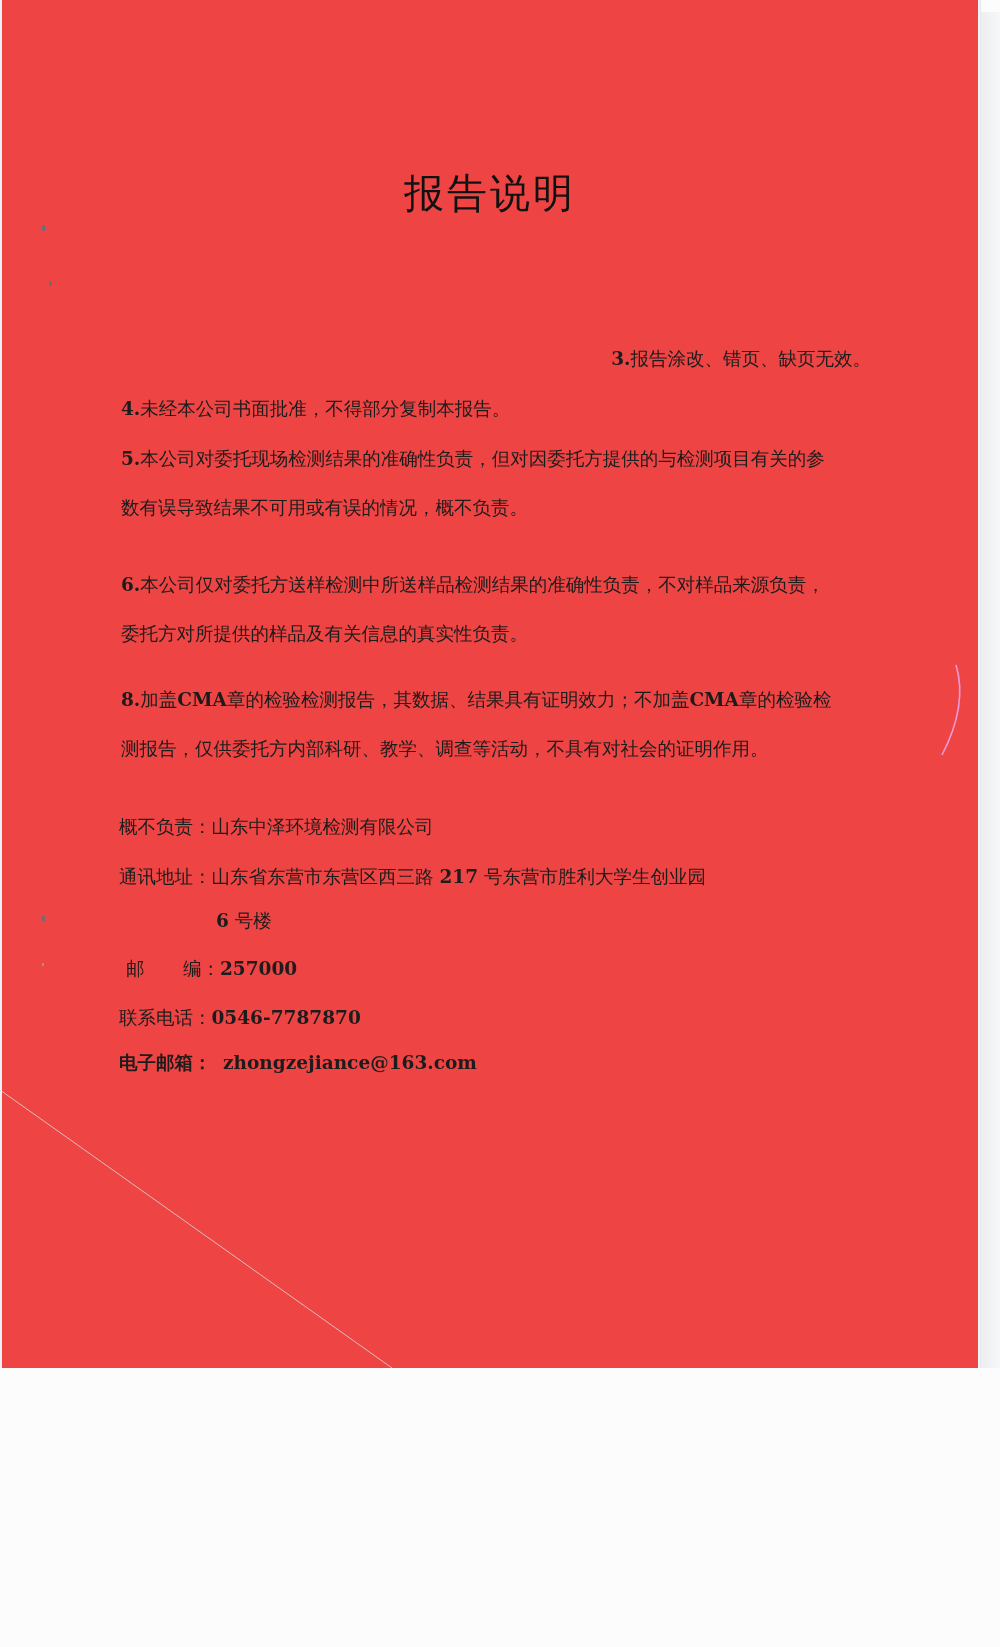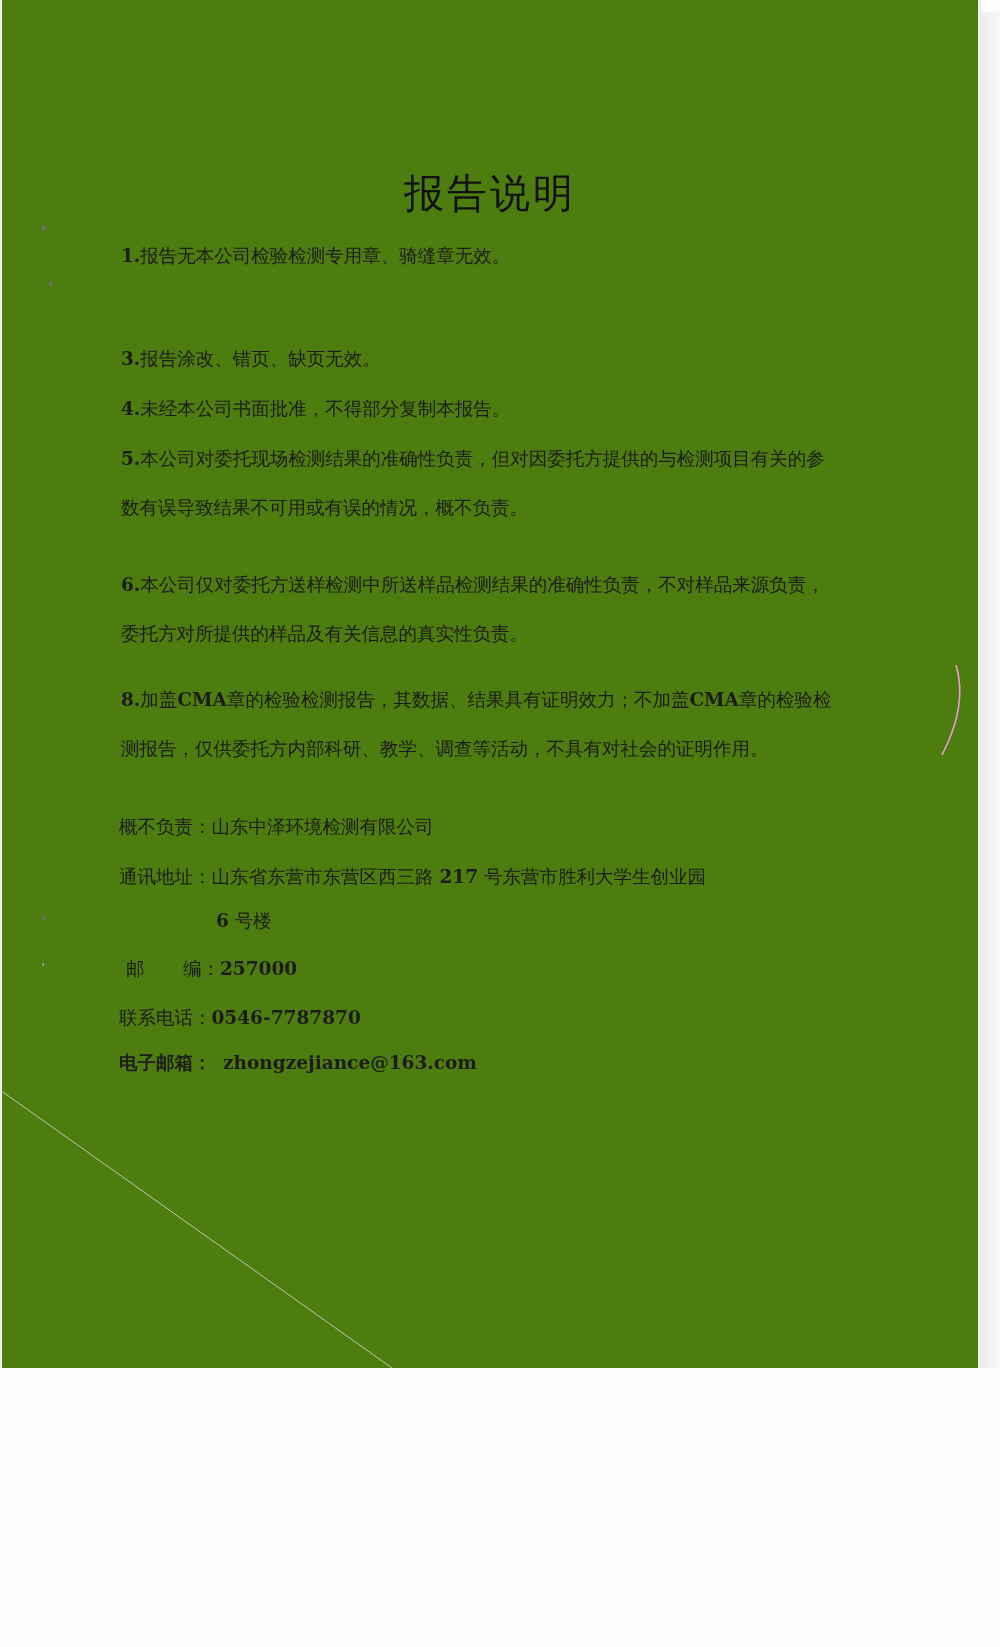--- a/index.html
+++ b/index.html
@@ -4,21 +4,21 @@
 <style>
   html, body { margin: 0; padding: 0; }
   body {
     width: 1000px; height: 1647px; position: relative; overflow: hidden;
     background: #fcfcfd;
     font-family: "DejaVu Serif", "Liberation Serif", serif;
     color: #1a1a1a;
   }
   .page {
     position: absolute; left: 0; top: 0; width: 980px; height: 1368px;
-    background: #4d7c0f;
+    background: #ef4444;
     border-right: 1px solid #e6e8ea;
     box-shadow: inset -2px 0 0 #f2f3f4;
   }
   .gray-strip {
     position: absolute; left: 981px; top: 12px; width: 19px; height: 1356px;
     background: linear-gradient(to right, #eceeef, #f6f7f8);
   }
   .left-rule {
     position: absolute; left: 0; top: 0; width: 2px; height: 1368px; background: #eef0f2;
   }
@@ -62,24 +62,21 @@
   <span class="mark" style="left:49px;top:281px;height:5px;"></span>
   <span class="mark" style="left:42px;top:916px;height:5px;"></span>
   <span class="mark" style="left:42px;top:963px;height:3px;width:2px;background:#9a9ea3;"></span>
 
   <svg class="stamp-arc" viewBox="0 0 40 100">
     <path d="M 18 5 Q 30 45 4 95" fill="none" stroke="#ee9ad6" stroke-width="1.6"></path>
   </svg>
 
   <div class="title">报告说明</div>
 
-  <div class="clause" style="top:231px;">
-    <span class="num">1.</span><span>报告无本公司检验检测专用章、骑缝章无效。</span>
-  </div>
-  <div class="clause" style="top:334px;">
+  <div class="clause" style="top:334px;text-align:right;">
     <span class="num">3.</span><span>报告涂改、错页、缺页无效。</span>
   </div>
   <div class="clause" style="top:384px;">
     <span class="num">4.</span><span>未经本公司书面批准，不得部分复制本报告。</span>
   </div>
   <div class="clause" style="top:434px;width:780px;">
     <div><span class="num">5.</span><span>本公司对委托现场检测结果的准确性负责，但对因委托方提供的与检测项目有关的参</span></div>
     <div>数有误导致结果不可用或有误的情况，概不负责。</div>
   </div>
   <div class="clause" style="top:560px;width:780px;">

